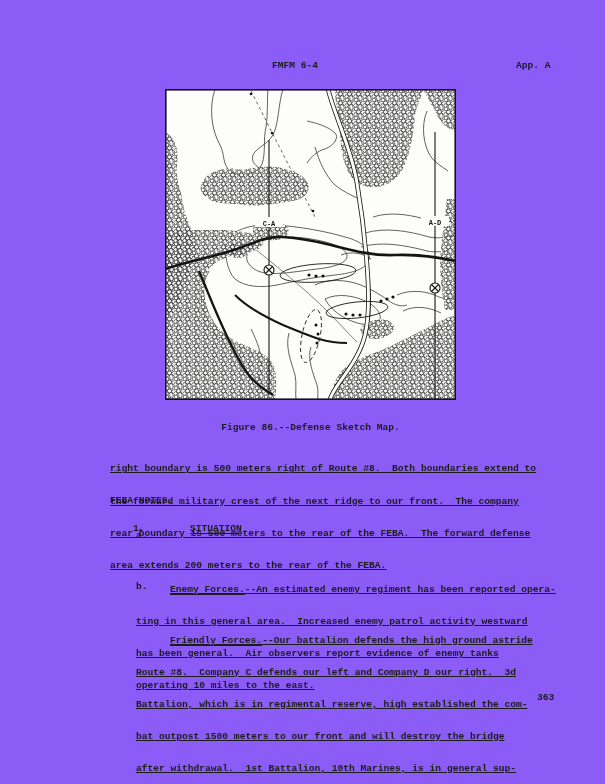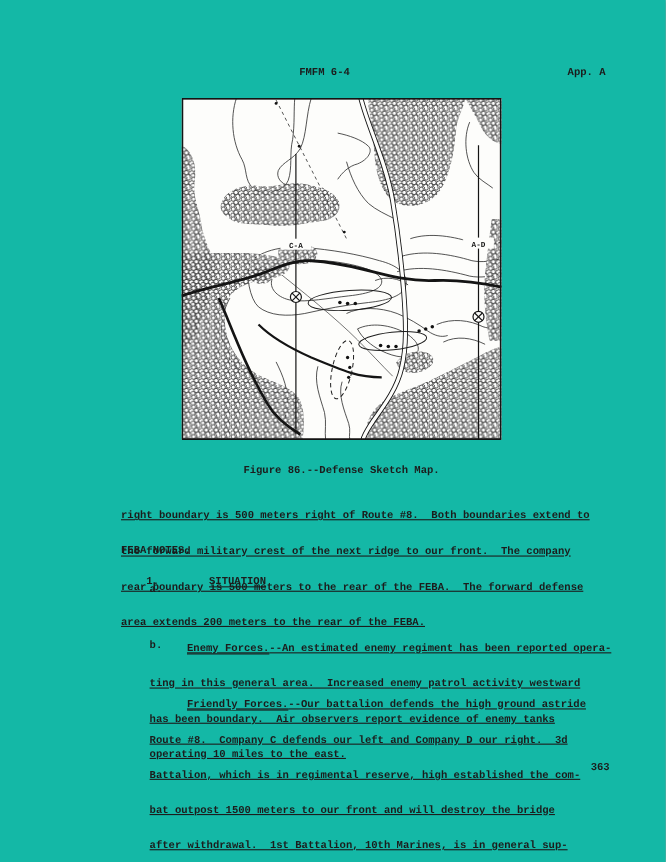--- a/index.html
+++ b/index.html
@@ -1,19 +1,19 @@
 <!DOCTYPE html>
 <html><head>
 <meta charset="utf-8">
 <style>
   html,body{margin:0;padding:0;}
   body{background:#d9d9d6; font-family:"Liberation Mono", monospace;}
   .page{
     position:relative; width:605px; height:784px; margin:0 auto;
-    background:#14b8a6; overflow:hidden;
+    background:#8b5cf6; overflow:hidden;
     box-shadow:0 0 4px rgba(0,0,0,.3);
   }
   .t{
     position:absolute; white-space:pre;
     font:bold 9.6px/10.7px "Liberation Mono", monospace;
     color:#1c1c1c; letter-spacing:0;
   }
   .line{white-space:pre;text-decoration:underline;}
   .u{text-decoration:underline; text-underline-offset:1.5px;padding-left:34px;}
   .caption{ text-align:center; width:291px; }
@@ -160,21 +160,21 @@
 
   <div class="t section" style="left:110px; top:513px">
     <span class="num">1.</span><span class="u">SITUATION</span>
   </div>
 
   <div class="t item" style="top:531px">
     <span class="ilabel">a.</span>
     <div class="itext">
       <div class="line"><span class="u">Enemy Forces.</span><span>--An estimated enemy regiment has been reported opera-</span></div>
       <div class="line">ting in this general area.  Increased enemy patrol activity westward</div>
-      <div class="line">has been boundary.  Air observers report evidence of enemy tanks</div>
+      <div class="line">has been general.  Air observers report evidence of enemy tanks</div>
       <div class="line">operating 10 miles to the east.</div>
     </div>
   </div>
 
   <div class="t item" style="top:582px">
     <span class="ilabel">b.</span>
     <div class="itext">
       <div class="line"><span class="u">Friendly Forces.</span><span>--Our battalion defends the high ground astride</span></div>
       <div class="line">Route #8.  Company C defends our left and Company D our right.  3d</div>
       <div class="line">Battalion, which is in regimental reserve, high established the com-</div>

